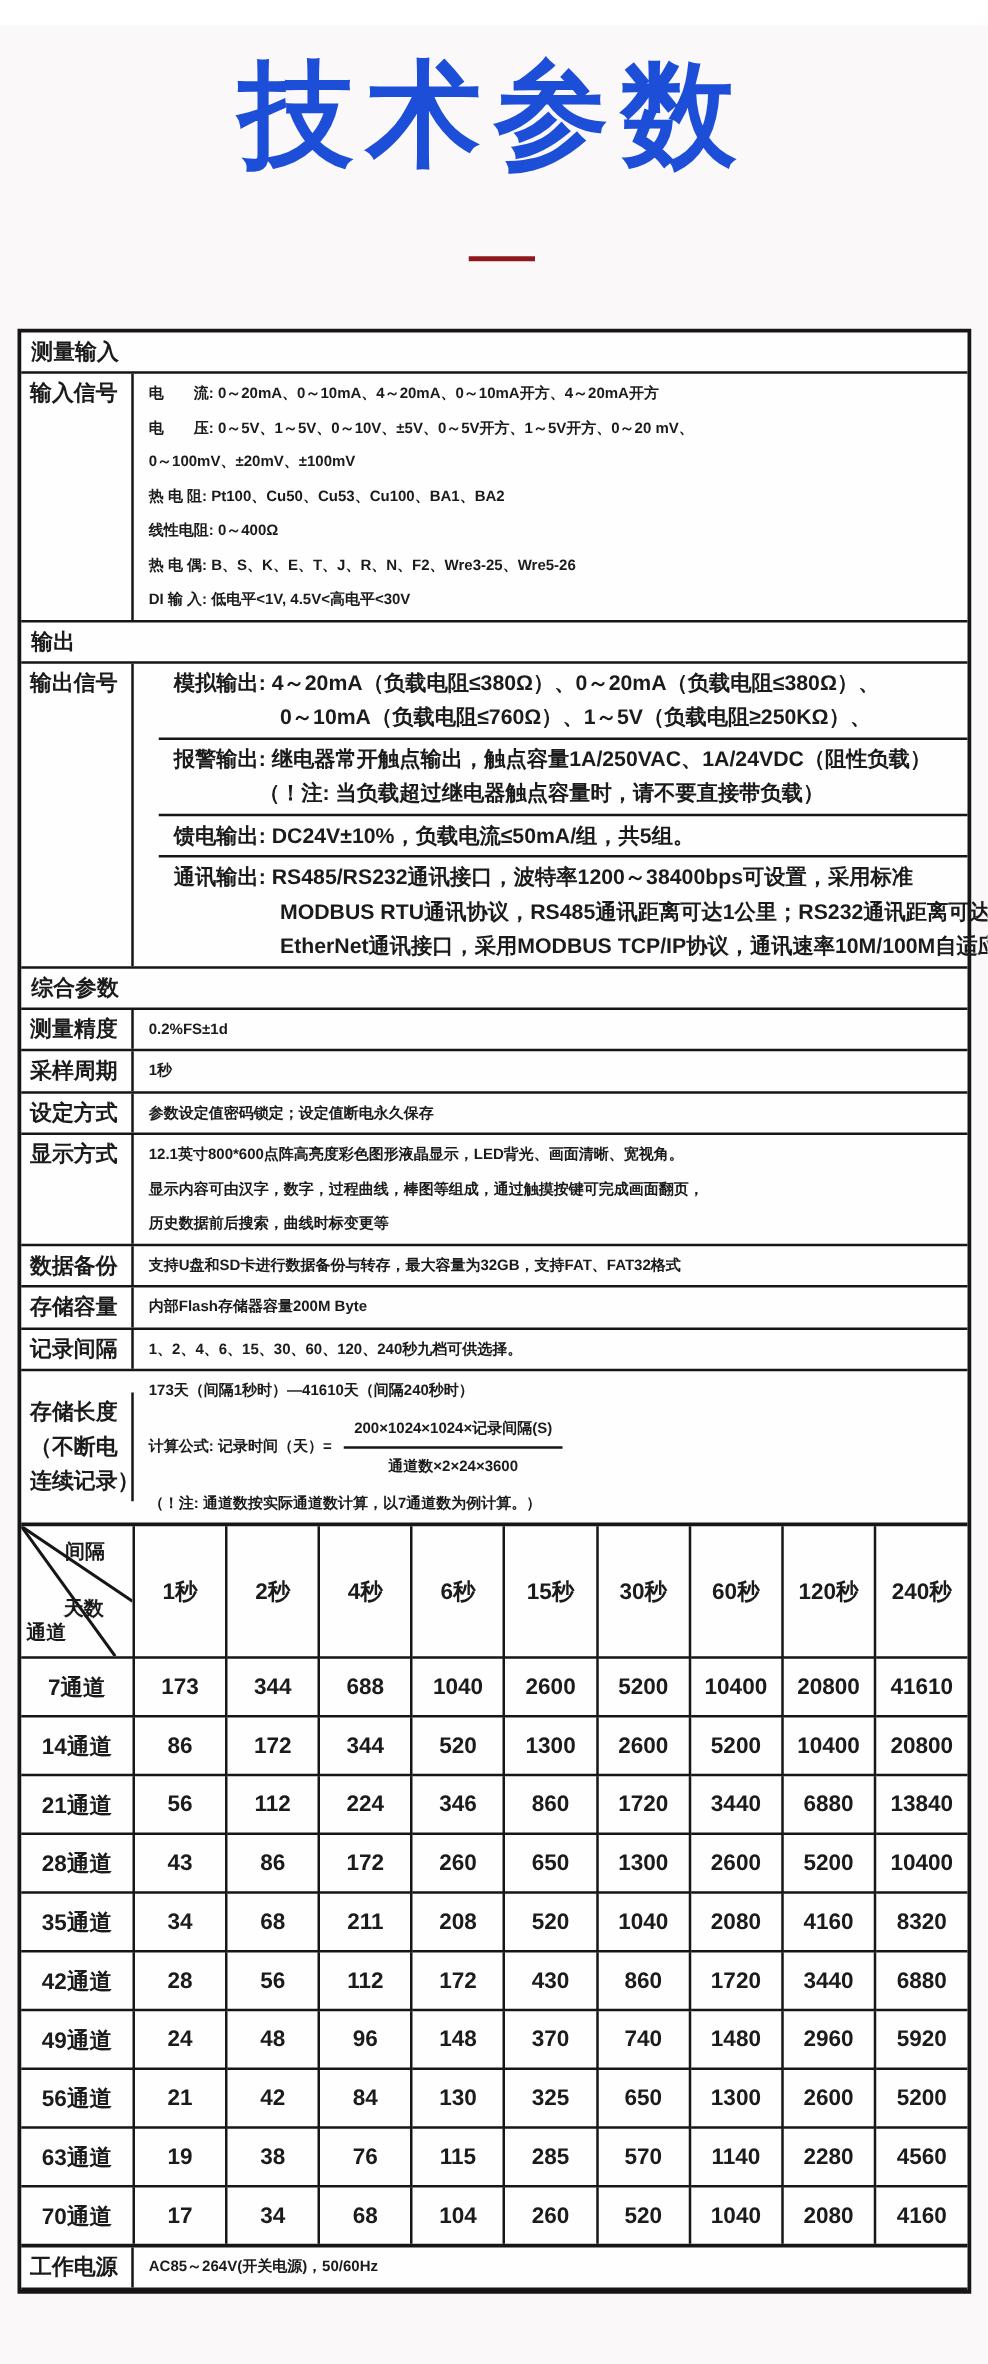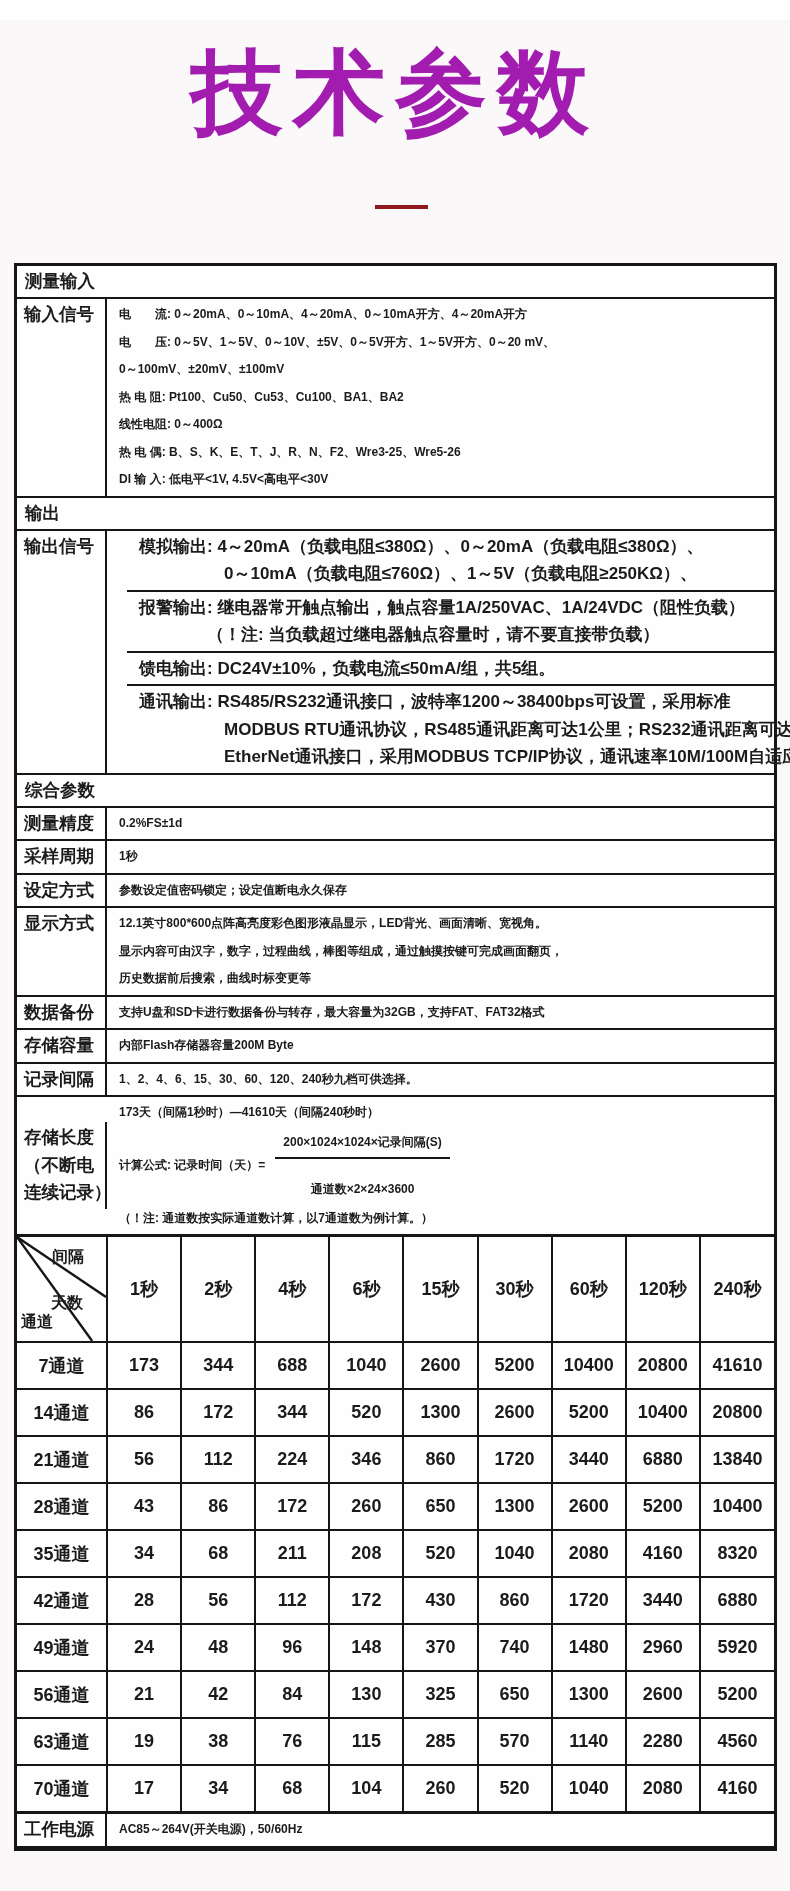--- a/index.html
+++ b/index.html
@@ -1,39 +1,39 @@
 <!DOCTYPE html>
 <html><head>
 <meta charset="utf-8">
 <style>
   html,body{margin:0;padding:0;}
   body{width:790px;background:#fbf8f9;font-family:"Liberation Sans","DejaVu Sans",sans-serif;}
   .page{position:relative;width:790px;height:1891px;background:#fbf8f9;overflow:hidden;color:#1b1b1b;}
   .topstrip{position:absolute;top:0;left:0;width:100%;height:20px;background:#ffffff;}
   .title{position:absolute;top:36px;left:0;width:100%;text-align:center;
-         font-size:92px;font-weight:900;letter-spacing:10px;color:#a21caf;line-height:112px;}
+         font-size:92px;font-weight:900;letter-spacing:10px;color:#1d4ed8;line-height:112px;}
   .title-underline{position:absolute;left:375px;top:205px;width:53px;height:4px;background:#8e181e;}
 
   .spec{position:absolute;left:14px;top:263px;width:763px;background:#fefefe;
         border:3px solid #161616;box-sizing:border-box;font-weight:700;}
   .sec{height:31px;line-height:31px;padding-left:8px;font-size:17.5px;
        border-bottom:2px solid #161616;}
   .row{display:flex;border-bottom:2px solid #161616;}
   .row.thickb{border-bottom-width:3px;align-items:center;}
   .label{flex:0 0 90px;width:90px;box-sizing:border-box;border-right:2px solid #161616;
          padding:2px 2px 2px 7px;font-size:17.5px;line-height:27.5px;}
   .content{flex:1;padding:2px 4px 2px 12px;font-size:12px;min-width:0;}
   .ln{line-height:27.5px;white-space:nowrap;}
   .subcol{flex:1;display:flex;flex-direction:column;min-width:0;margin-left:20px;}
   .sub{padding:2px 4px 2px 12px;font-size:17px;border-bottom:2px solid #161616;}
   .sub:last-child{border-bottom:none;}
 
   .formula{display:flex;align-items:center;margin:3px 0;}
   .f-prefix{line-height:27px;white-space:nowrap;}
-  .frac{display:inline-flex;flex-direction:column;text-align:center;margin-left:10px;gap:16px;}
+  .frac{display:inline-flex;flex-direction:column;text-align:center;margin-left:10px;}
   .frac .num{padding:0 8px 2px;border-bottom:2px solid #161616;line-height:25px;white-space:nowrap;}
   .frac .den{padding-top:2px;line-height:25px;white-space:nowrap;}
 
   .chan-wrap{border-bottom:3px solid #161616;}
   table.chan{width:100%;border-collapse:collapse;table-layout:fixed;border-style:hidden;}
   table.chan td{border:2px solid #161616;text-align:center;font-size:18px;font-weight:700;
                 height:45px;padding:0;overflow:hidden;}
   table.chan tr.head td{height:104px;}
   table.chan col.c0{width:90px;}
   td.corner{position:relative;}

